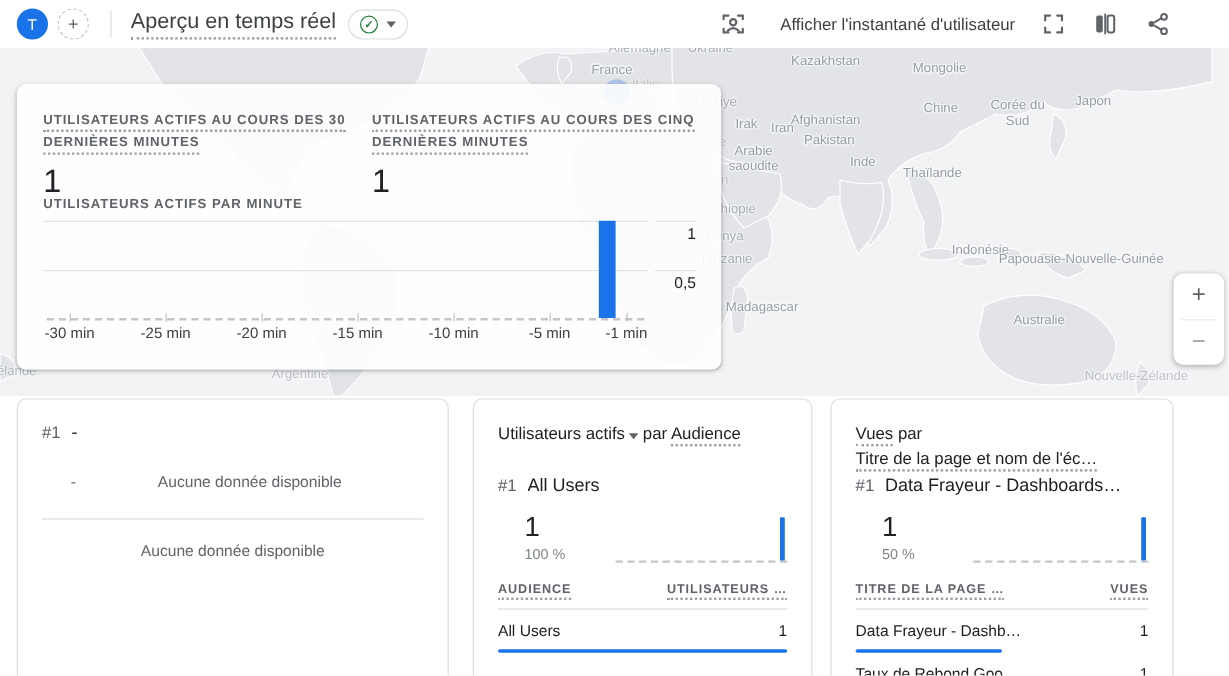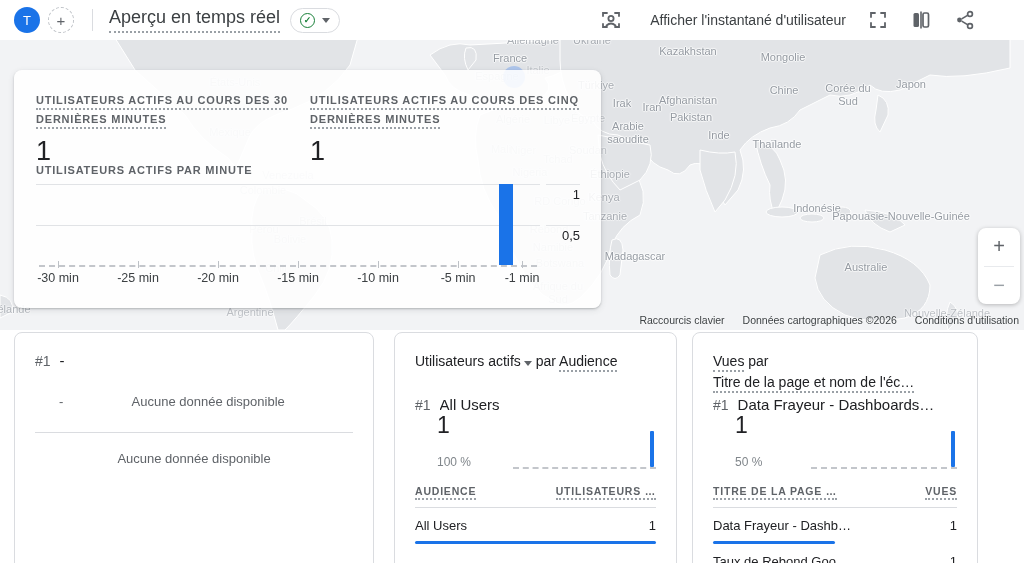--- a/index.html
+++ b/index.html
@@ -72,21 +72,21 @@
   .bcard.c2 { left:394px; width:283px; }
   .bcard.c3 { left:692px; width:286px; }
   .ctitle { font-size:14px; color:#202124; line-height:21px; min-height:44px; }
   .du { border-bottom:2px dotted #9aa0a6; padding-bottom:1px; cursor:pointer; }
   .rank-row { display:flex; align-items:baseline; gap:9px; margin-top:1px; }
   .rank-num { font-size:14px; color:#5f6368; }
   .rank-label { font-size:15px; color:#202124; white-space:nowrap; overflow:hidden; text-overflow:ellipsis; }
   .value-row { display:flex; align-items:flex-end; margin-top:8px; height:48px; }
   .value-block { margin-left:22px; min-width:48px; }
   .big-value { font-size:23px; color:#202124; line-height:1.1; }
-  .pct { font-size:12px; color:#80868b; margin-top:17px; }
+  .pct { font-size:12px; color:#80868b; margin-top:3px; }
   .spark { flex:1; position:relative; height:40px; margin-left:28px; border-bottom:2px dashed #c3c6cb; }
   .spark-bar { position:absolute; right:2px; bottom:0; width:4px; height:36px; background:#1a73e8; border-radius:1px; }
   .empty-chart { flex:1; text-align:center; font-size:13px; color:#5f6368; align-self:center; }
   .dash-value { font-size:13px; color:#5f6368; margin-left:24px; align-self:center; }
   .thead { display:flex; justify-content:space-between; margin-top:16px; }
   .thead span { font-size:10.5px; font-weight:bold; letter-spacing:.8px; color:#5f6368; }
   .tdivider { height:1px; background:#dadce0; margin-top:7px; }
   .trow { position:relative; padding:10px 0 11px; cursor:pointer; }
   .trow-line { display:flex; justify-content:space-between; font-size:13px; color:#202124; }
   .trow-bar { position:absolute; left:0; bottom:0; height:3px; background:#1a73e8; border-radius:2px; }
@@ -208,25 +208,20 @@
       <span class="map-label" style="left: 288px; top: 136px; opacity: 0.3;">Venezuela</span>
       <span class="map-label" style="left: 263px; top: 151px; opacity: 0.3;">Colombie</span>
       <span class="map-label" style="left: 313px; top: 182px; opacity: 0.3;">Brésil</span>
       <span class="map-label" style="left: 264px; top: 190px; opacity: 0.3;">Pérou</span>
       <span class="map-label" style="left: 290px; top: 200px; opacity: 0.3;">Bolivie</span>
       <span class="map-label" style="left: 276px; top: 229px; opacity: 0.3;">Chili</span>
       <span class="map-label" style="left: 250px; top: 273px; opacity: 0.5;">Argentine</span>
       <span class="map-label" style="left: 14px; top: 270px; opacity: 0.6;">élande</span>
     </div>
   <div class="geo-marker" id="geo-marker" style="left: 514px; top: 37px;"></div>
-  <div class="map-attrib">
-    <span>Raccourcis clavier</span>
-    <span>Données cartographiques ©2026</span>
-    <span>Conditions d'utilisation</span>
-  </div>
   <div class="zoom-ctrl">
     <div class="zoom-btn">+</div>
     <div class="zoom-sep"></div>
     <div class="zoom-btn minus">−</div>
   </div>
 </div>
 
 <div class="overview-card">
   <div class="stats">
     <div class="stat-block1">

